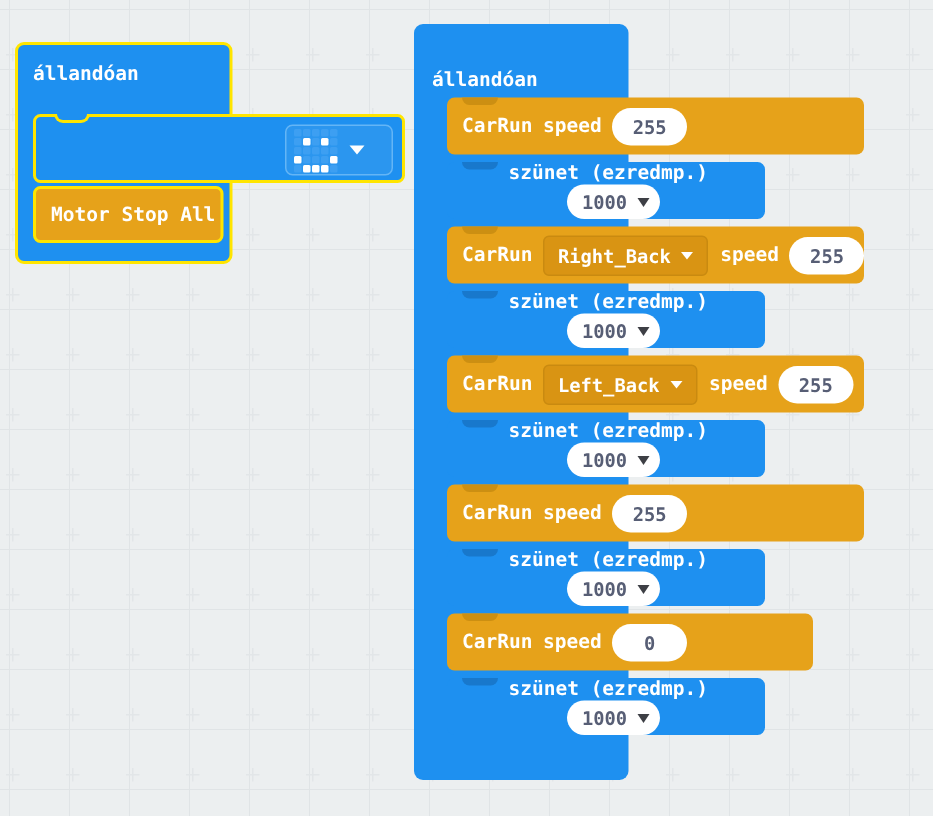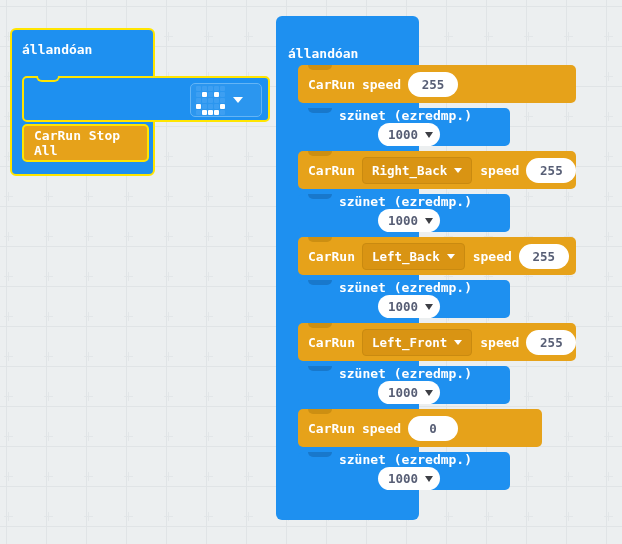--- a/index.html
+++ b/index.html
@@ -712,21 +712,21 @@
           <div class="led on"></div>
           <div class="led on"></div>
           <div class="led on"></div>
           <div class="led"></div>
         </div>
       <div class="led-caret"></div>
     </div>
   </div>
 
   <div id="motor-block">
-    <span>CarRun Stop All</span>
+    <span>Motor Stop All</span>
   </div>
 
   <div id="forever-wrap">
     <div id="forever-body"></div>
     <div id="forever-label">állandóan</div>
   </div>
 
   <div id="rows-host">
       <div class="row orange" style="top: 65px; width: 278px;">
         <div class="notch"></div>
@@ -774,24 +774,20 @@
         <div class="notch"></div>
         <span class="lbl">szünet (ezredmp.)</span>
         <span class="pill with-caret">
           <span>1000</span>
           <span class="caret"></span>
         </span>
       </div>
       <div class="row orange" style="top: 323px; width: 278px;">
         <div class="notch"></div>
         <span class="lbl">CarRun</span>
-        <span class="dd-orange">
-          <span>Left_Front</span>
-          <span class="caret"></span>
-        </span>
         <span class="lbl">speed</span>
         <span class="pill">255</span>
       </div>
       <div class="row blue" style="top: 366px; width: 212px;">
         <div class="notch"></div>
         <span class="lbl">szünet (ezredmp.)</span>
         <span class="pill with-caret">
           <span>1000</span>
           <span class="caret"></span>
         </span>

